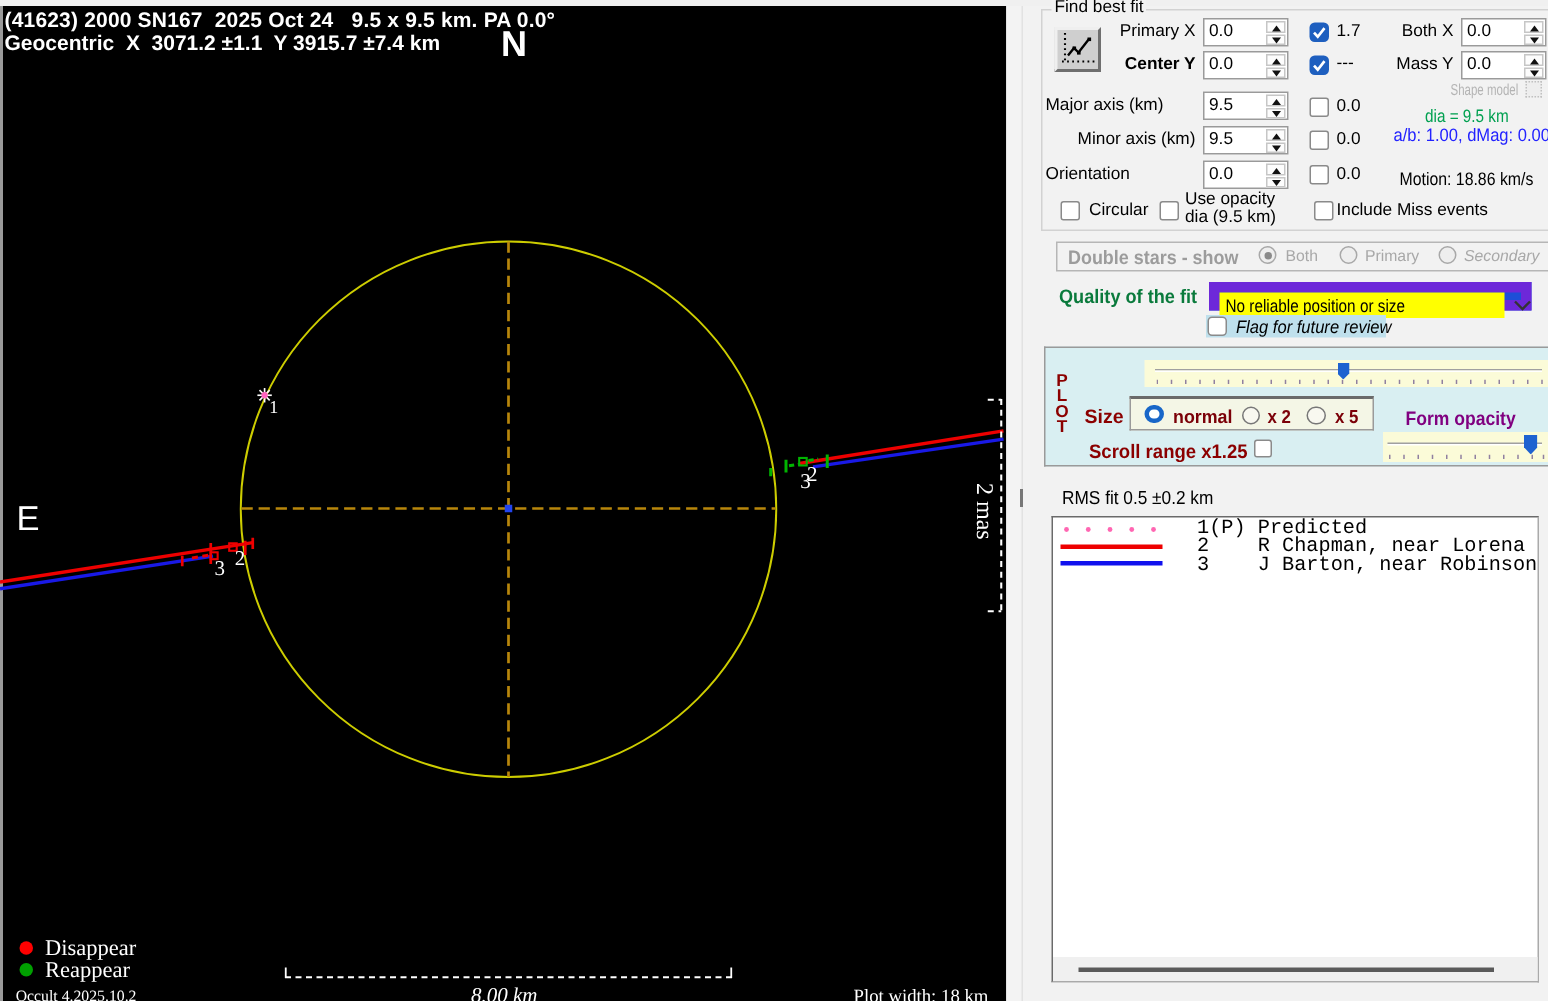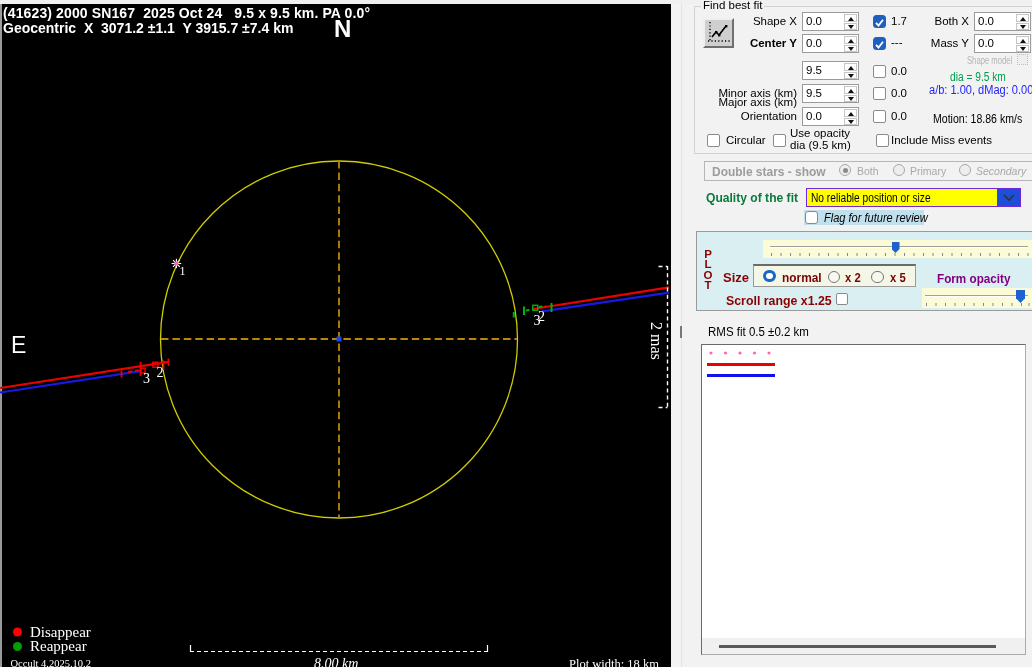--- a/index.html
+++ b/index.html
@@ -110,25 +110,25 @@
 <svg width="27" height="26" viewBox="0 0 27 26">
   <line x1="5" y1="2" x2="5" y2="22" stroke="#000" stroke-width="1.4" stroke-dasharray="1.2,2.2"></line>
   <line x1="3" y1="21" x2="25" y2="21" stroke="#000" stroke-width="1.4" stroke-dasharray="1.2,2.2"></line>
   <polyline points="7,17 11,12 14,15 21,6" fill="none" stroke="#000" stroke-width="1.6"></polyline>
   <rect x="10" y="11" width="2.4" height="2.4" fill="#000"></rect>
   <rect x="13" y="14" width="2.4" height="2.4" fill="#000"></rect>
   <rect x="20" y="5" width="2.4" height="2.4" fill="#000"></rect>
 </svg>
 </div>
 
-<div class="lbl" style="left:697px;top:11px;width:100px;text-align:right;">Shape X</div>
+<div class="lbl" style="left:697px;top:11px;width:100px;text-align:right;">Primary X</div>
 <div class="lbl" style="left:697px;top:33px;width:100px;text-align:right;font-weight:bold;">Center Y</div>
-<div class="lbl" style="left:697px;top:60px;width:100px;text-align:right;margin-top:32px;">Major axis (km)</div>
+<div class="lbl" style="left:697px;top:60px;width:100px;">Major axis (km)</div>
 <div class="lbl" style="left:697px;top:83px;width:100px;text-align:right;">Minor axis (km)</div>
-<div class="lbl" style="left:697px;top:106px;width:100px;text-align:right;">Orientation</div>
+<div class="lbl" style="left:697px;top:106px;width:100px;">Orientation</div>
 
 <div class="field" style="left:802px;top:8px;">
       <span class="val">0.0</span>
       <span class="spin">
         <span class="up">
           <i class="tri-u"></i>
         </span>
         <span class="dn">
           <i class="tri-d"></i>
         </span>
@@ -238,21 +238,21 @@
 <div class="abs" style="left:712px;top:160px;font-size:13px;font-weight:bold;color:#9c9c9c;transform:scaleX(0.92);transform-origin:0 0;white-space:nowrap;">Double stars - show</div>
 <div class="abs" style="left:839px;top:160px;width:12px;height:12px;border-radius:50%;border:1px solid #a8a8a8;background:#eee;"></div>
 <div class="abs" style="left:842.5px;top:163.5px;width:5px;height:5px;border-radius:50%;background:#8a8a8a;"></div>
 <div class="abs" style="left:857px;top:161px;font-size:10.5px;color:#a8a8a8;">Both</div>
 <div class="abs" style="left:893px;top:160px;width:12px;height:12px;border-radius:50%;border:1px solid #a8a8a8;background:#eee;"></div>
 <div class="abs" style="left:910px;top:161px;font-size:10.5px;color:#a8a8a8;">Primary</div>
 <div class="abs" style="left:959px;top:160px;width:12px;height:12px;border-radius:50%;border:1px solid #a8a8a8;background:#eee;"></div>
 <div class="abs" style="left:976px;top:161px;font-size:10.5px;color:#a8a8a8;font-style:italic;">Secondary</div>
 
 <div class="abs" style="left:706px;top:186px;font-size:13px;font-weight:bold;color:#0a7a3c;transform:scaleX(0.93);transform-origin:0 0;white-space:nowrap;">Quality of the fit</div>
-<div class="abs" style="left:806px;top:184px;width:215px;height:19px;border:1px solid #6d28d9;background:#1d4ed8;">
+<div class="abs" style="left:806px;top:184px;width:215px;height:19px;border:7px solid #6d28d9;background:#1d4ed8;">
   <div class="abs" style="left:0;top:0;width:190px;height:17px;background:#ffff00;"></div>
   <div class="abs" style="left:4px;top:2px;font-size:12px;transform:scaleX(0.85);transform-origin:0 0;white-space:nowrap;">No reliable position or size</div>
   <svg class="abs" style="left:196px;top:5px;" width="12" height="8">
         <polyline points="1,1 6,6 11,1" fill="none" stroke="#333" stroke-width="1.6"></polyline>
       </svg>
 </div>
 <div class="abs" style="left:804px;top:206px;width:120px;height:15px;background:#bfe0ec;"></div>
 <div class="cb off" style="left:805px;top:207px;width:13px;height:13px;border-radius:3px;"></div>
 <div class="abs" style="left:824px;top:207px;font-size:12px;font-style:italic;transform:scaleX(0.92);transform-origin:0 0;white-space:nowrap;">Flag for future review</div>
 
@@ -339,17 +339,20 @@
   <g fill="#ff66b2">
     <circle cx="9" cy="8" r="1.6"></circle>
         <circle cx="23.5" cy="8" r="1.6"></circle>
         <circle cx="38" cy="8" r="1.6"></circle>
         <circle cx="52.5" cy="8" r="1.6"></circle>
         <circle cx="67" cy="8" r="1.6"></circle>
   </g>
   <rect x="5" y="18" width="68" height="3" fill="#ee0000"></rect>
   <rect x="5" y="29" width="68" height="3" fill="#1111ee"></rect>
 </svg>
+<div class="abs" style="left:798px;top:343px;font-family:'Liberation Mono',monospace;font-size:13.5px;line-height:12.3px;white-space:pre;">1(P) Predicted
+2    R Chapman, near Lorena
+3    J Barton, near Robinson</div>
 
 <div class="abs" style="left:702px;top:634px;width:323px;height:16px;background:#f0f0f0;"></div>
 <div class="abs" style="left:719px;top:641px;width:277px;height:3px;background:#5a5a5a;"></div>
 
 </div>
 
 </body></html>

